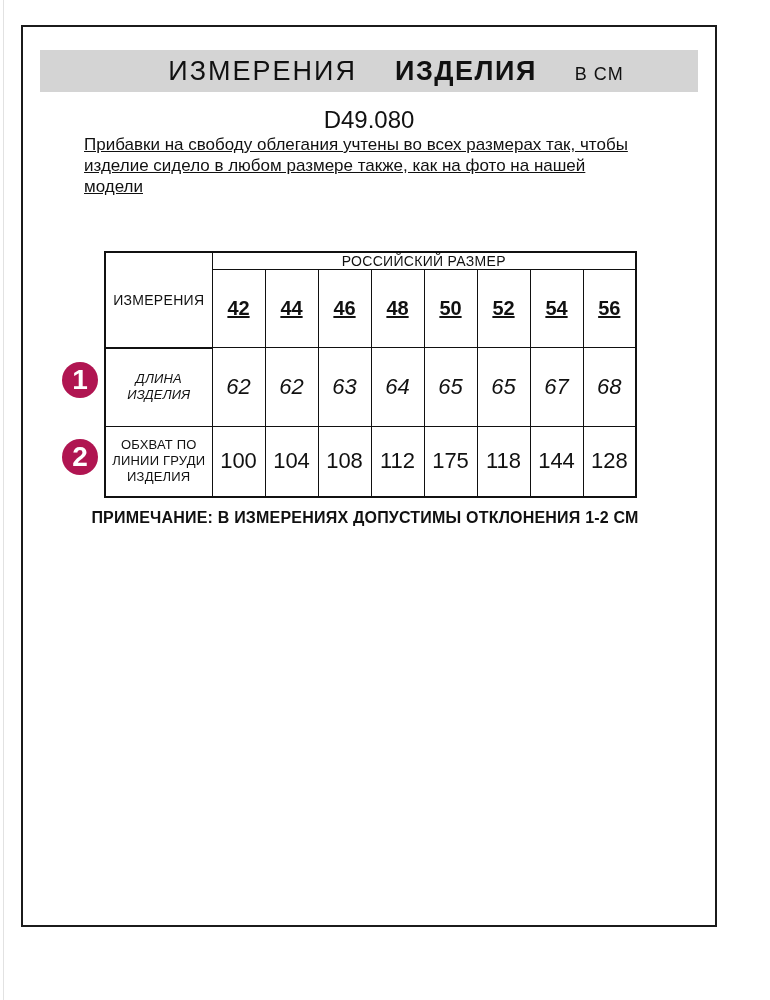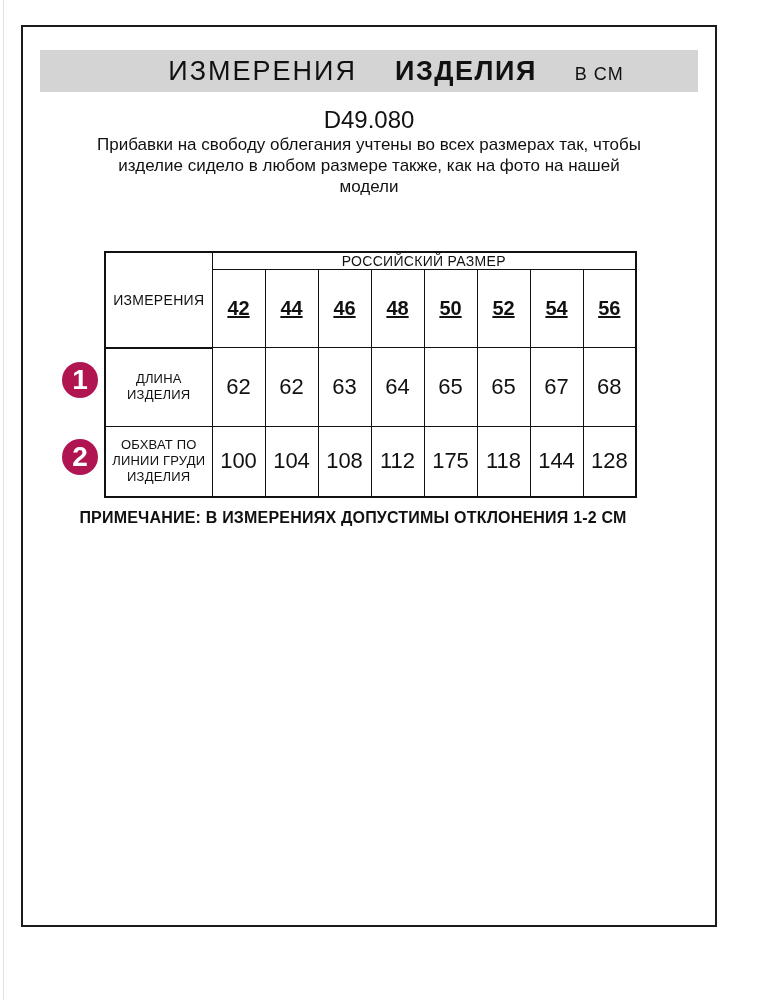--- a/index.html
+++ b/index.html
@@ -33,55 +33,55 @@
   }
   .t-reg  { font-size: 27px; letter-spacing: 2px;   line-height: 42px; }
   .t-bold { font-size: 27px; letter-spacing: 1.5px; font-weight: bold; }
   .t-unit { font-size: 18px; letter-spacing: 1px; }
   .code {
     position: absolute; left: 0; top: 106px; width: 738px;
     text-align: center; font-size: 24px;
   }
   .desc {
     position: absolute; left: 84px; top: 134px; width: 570px;
-    text-align: center; font-size: 17px; line-height: 21px;
+    font-size: 17px; line-height: 21px; text-decoration: underline;
   }
   table.meas {
     position: absolute; left: 104px; top: 251px;
     width: 531px;
     border-collapse: collapse; table-layout: fixed;
     border: 2px solid #111;
   }
   table.meas td {
     border: 1px solid #111;
     text-align: center; vertical-align: middle;
     padding: 0;
     background: #fff;
   }
   col.c0 { width: 107px; }
   col.cs { width: 53px; }
   .r-group td { height: 15px; font-size: 14px; letter-spacing: 0.3px; border-radius: 8px; }
   .cell-measure { font-size: 14px; letter-spacing: 0.5px; border-bottom-width: 2px !important; }
   .r-sizes td { height: 77px; font-size: 20px; font-weight: bold; border-bottom-width: 2px; text-decoration: underline; }
-  .r-data1 td { height: 77px; }
+  .r-data1 td { height: 77px; font-style: italic; }
   .r-data2 td { height: 69px; }
   .cell-label { font-size: 13px; line-height: 16px; letter-spacing: 0.2px; }
   .cell-val { font-size: 22px; }
   .circle {
     position: absolute; left: 62px;
     width: 36px; height: 36px; border-radius: 50%;
     background: #b01551; color: #ffffff;
     font-size: 28px; font-weight: bold;
     display: flex; align-items: center; justify-content: center;
     line-height: 36px;
   }
   .circle.c1 { top: 362px; }
   .circle.c2 { top: 439px; }
   .note {
-    position: absolute; left: 0; top: 509px; width: 706px;
+    position: absolute; left: 12px; top: 509px; width: 706px;
     text-align: center; font-size: 16px; font-weight: bold;
     letter-spacing: 0.2px;
   }
 </style>
 </head>
 <body>
 
 <div class="edge-line"></div>
 <div class="frame"></div>
 

